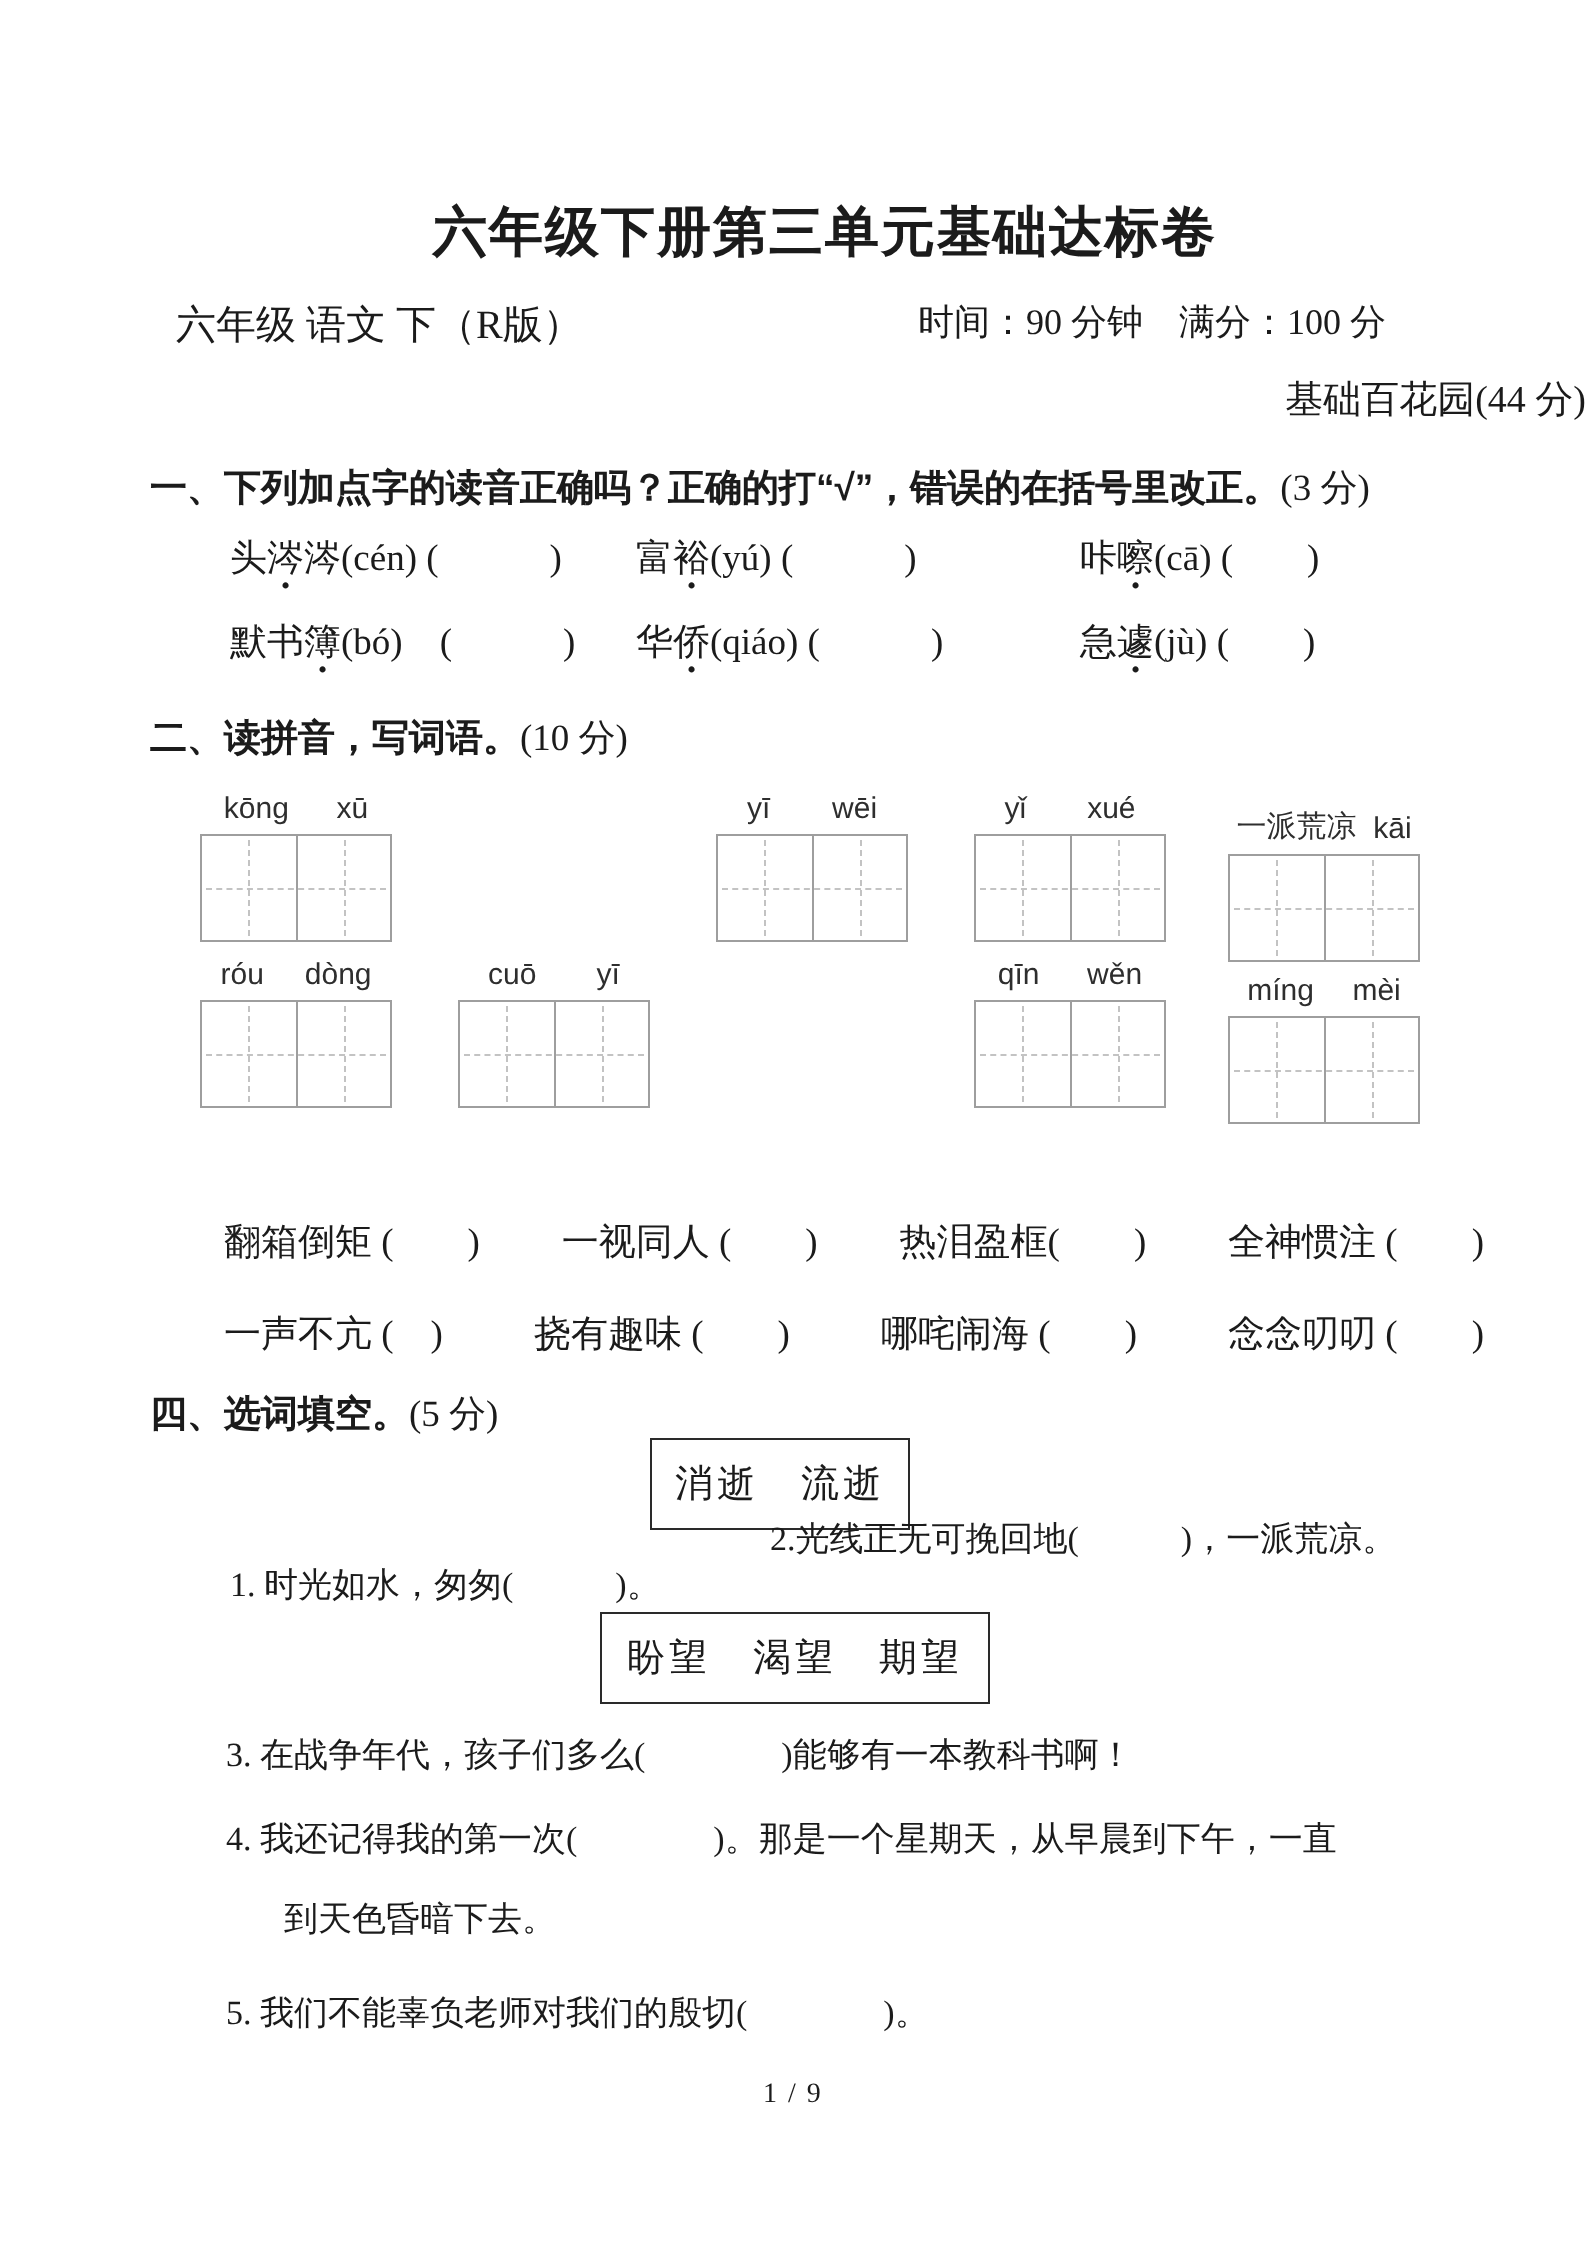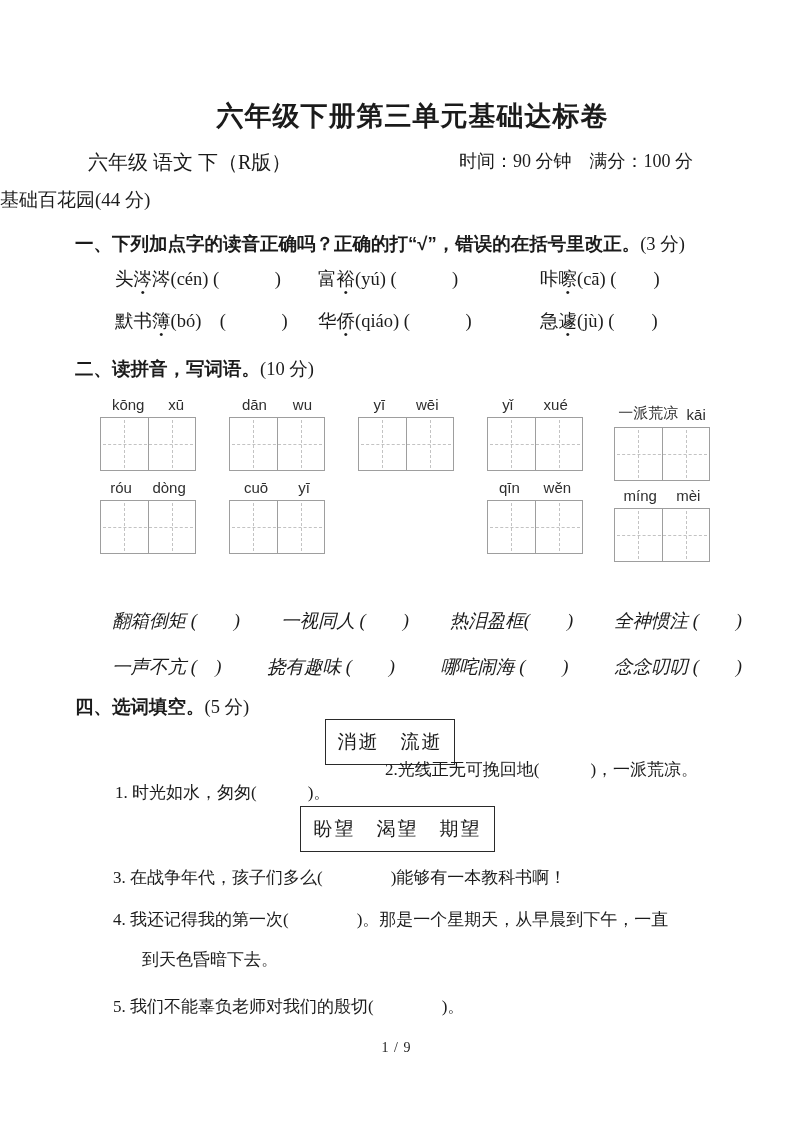--- a/index.html
+++ b/index.html
@@ -2,41 +2,41 @@
 <html><head>
 <meta charset="utf-8">
 <style>
   html,body{margin:0;padding:0;background:#ffffff;}
   .page{position:relative;width:793px;height:1122px;background:#fff;overflow:hidden;
         font-family:"Liberation Serif","DejaVu Serif",serif;color:#1b1b1b;}
   .title{position:absolute;top:98px;left:16px;width:100%;text-align:center;
          font-size:27px;font-weight:700;letter-spacing:1px;}
   .meta-left{position:absolute;top:149px;left:88px;font-size:20px;white-space:nowrap;}
   .meta-right{position:absolute;top:149px;right:100px;font-size:18px;white-space:nowrap;}
-  .banner{position:absolute;top:187px;left:0;width:100%;text-align:left;font-size:19px;}
+  .banner{position:absolute;top:187px;left:0;width:100%;text-align:right;font-size:19px;}
   .sec{position:absolute;left:75px;font-size:18.5px;white-space:nowrap;}
   .sec-h{font-family:"Liberation Sans","DejaVu Sans",sans-serif;font-weight:700;}
   .sec-score{font-weight:400;text-align:center;}
   .q1item{position:absolute;font-size:18.5px;white-space:nowrap;}
   .dotchar{position:relative;display:inline-block;}
   .dotchar::after{content:'•';position:absolute;left:50%;transform:translateX(-50%);
                   bottom:-0.62em;font-size:13px;line-height:1;color:#1b1b1b;}
   .pword{position:absolute;width:96px;}
   .pinyin{display:flex;justify-content:space-around;align-items:flex-end;
           font-family:"Liberation Sans","DejaVu Sans",sans-serif;
           font-size:15px;color:#2e2e2e;margin-bottom:4px;}
   .tian{position:relative;height:52px;border:1.5px solid #9e9e9e;display:flex;background:#fff;}
   .tian .cell{flex:1;position:relative;}
   .tian .cell + .cell{border-left:1.5px solid #9e9e9e;}
   .tian .cell::before{content:'';position:absolute;top:2px;bottom:2px;left:50%;
                       border-left:1px dashed #c3c3c3;}
   .tian::after{content:'';position:absolute;left:2px;right:2px;top:50%;
                border-top:1px dashed #c3c3c3;}
   .q3row{position:absolute;left:112px;width:630px;display:flex;
-         justify-content:space-between;font-size:18.5px;white-space:nowrap;font-style:italic;}
+         justify-content:space-between;font-size:18.5px;white-space:nowrap;}
   .bank{position:absolute;border:1.5px solid #2a2a2a;font-size:19px;letter-spacing:2px;
         display:flex;align-items:center;justify-content:center;background:#fff;}
   .sline{position:absolute;font-size:17px;white-space:nowrap;}
   .footer{position:absolute;top:1040px;left:0;width:100%;text-align:center;
           font-size:14px;font-weight:400;letter-spacing:1px;}
 </style>
 </head>
 <body>
 
 <div class="page">
@@ -57,30 +57,20 @@
   <div class="q1item" style="top:308px;left:540px"><span>急</span><span class="dotchar">遽</span><span>(jù) (　　)</span></div>
 
   <div class="sec" style="top:356px">
     <span class="sec-h">二、读拼音，写词语。</span><span class="sec-score">(10 分)</span>
   </div>
 
   <div class="pword" style="top:396px;left:100px">
     <div class="pinyin">
         <span>kōng</span>
         <span>xū</span>
-      </div>
-    <div class="tian">
-        <div class="cell"></div>
-        <div class="cell"></div>
-      </div>
-  </div>
-  <div class="pword" style="top:396px;left:229px">
-    <div class="pinyin">
-        <span>dān</span>
-        <span>wu</span>
       </div>
     <div class="tian">
         <div class="cell"></div>
         <div class="cell"></div>
       </div>
   </div>
   <div class="pword" style="top:396px;left:358px">
     <div class="pinyin">
         <span>yī</span>
         <span>wēi</span>

